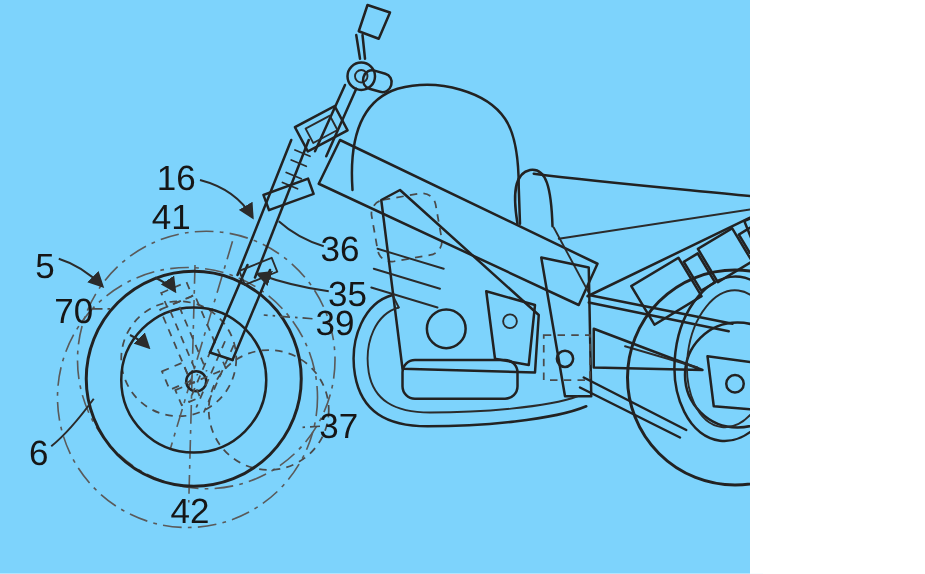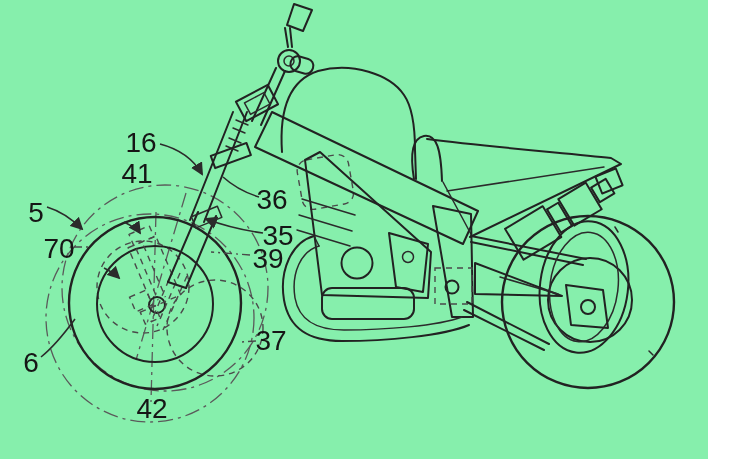--- a/index.html
+++ b/index.html
@@ -1,16 +1,16 @@
 <!DOCTYPE html>
 <html><head>
 <meta charset="utf-8">
 <style>
   html,body{margin:0;padding:0;background:#ffffff;}
-  .stage{position:relative;width:708px;height:459px;background:#86efac;overflow:hidden;
+  .stage{position:relative;width:600px;height:459px;background:#7dd3fc;overflow:hidden;
          font-family:"Liberation Sans", sans-serif;}
   svg{display:block;}
   .solid{fill:none;stroke:#222222;stroke-width:2;stroke-linecap:round;stroke-linejoin:round;}
   .thin{fill:none;stroke:#2b2b2b;stroke-width:1.5;stroke-linecap:round;stroke-linejoin:round;}
   .phantom{fill:none;stroke:#5a5a5a;stroke-width:1.3;stroke-dasharray:15 5 3 5;}
   .hidden-d{fill:none;stroke:#4a4a4a;stroke-width:1.4;stroke-dasharray:6 5;}
   .leader{fill:none;stroke:#2b2b2b;stroke-width:1.6;}
   .leader-dash{fill:none;stroke:#4a4a4a;stroke-width:1.4;stroke-dasharray:8 4 2 4;}
   .ref{font-family:"Liberation Sans", sans-serif;font-size:28px;fill:#161616;}
 </style>

